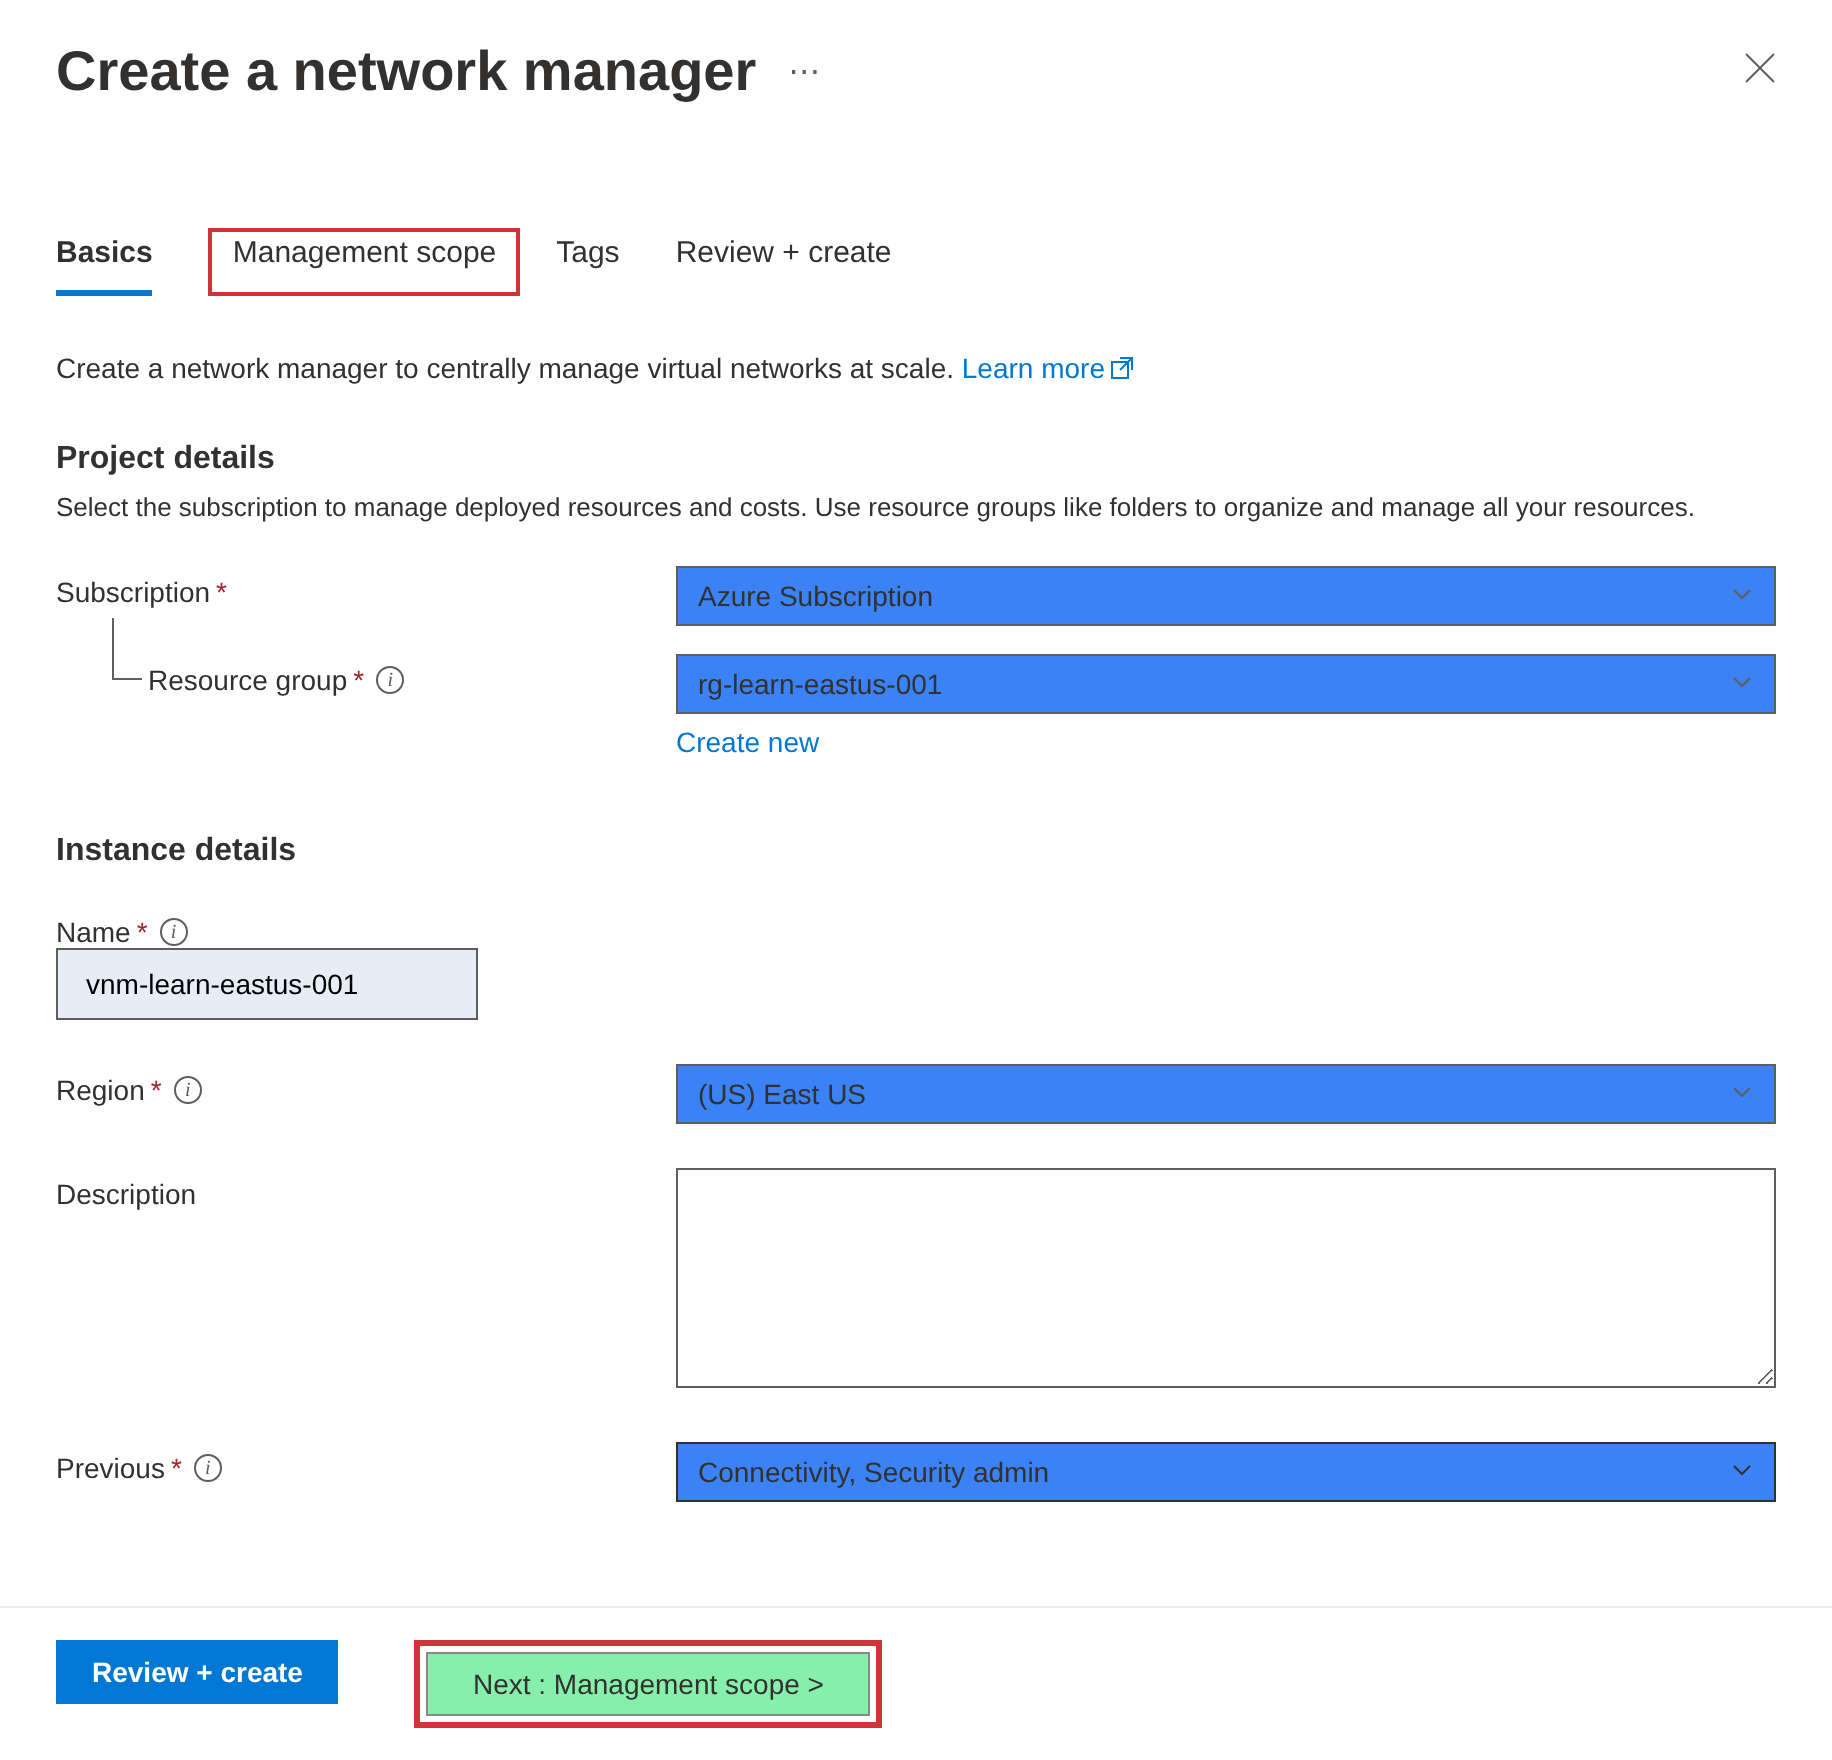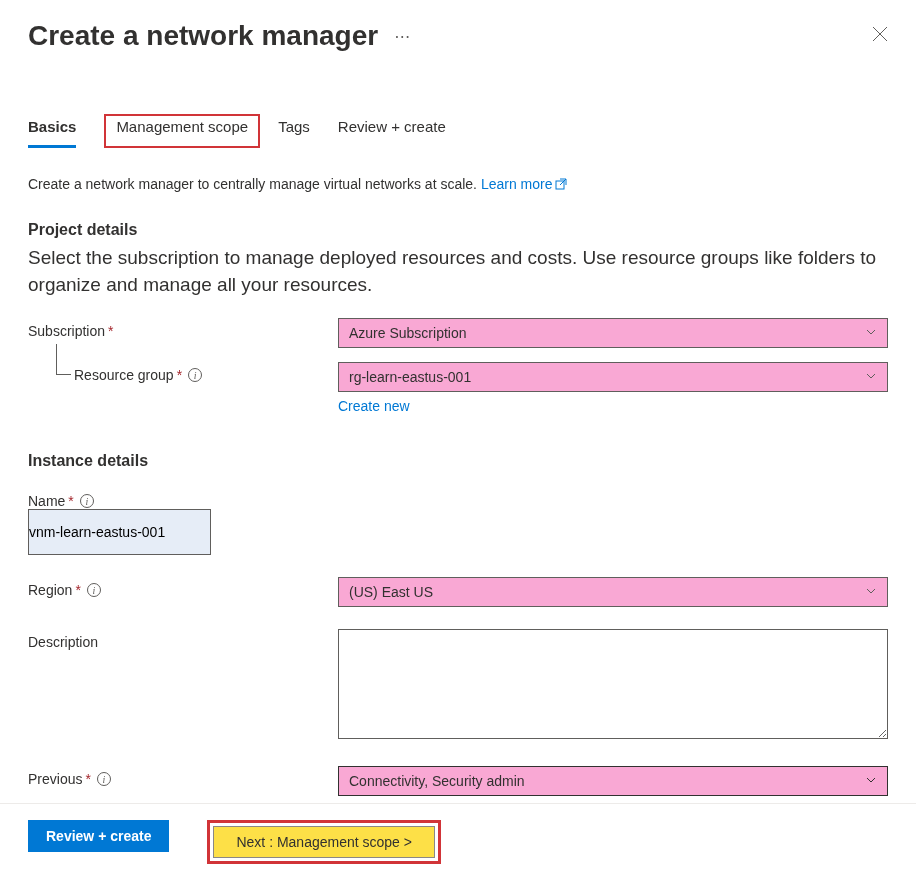--- a/index.html
+++ b/index.html
@@ -88,21 +88,21 @@
       display: inline-block;
       margin-left: 3px;
       vertical-align: -1px;
     }
     .section-title {
       font-size: 16px;
       font-weight: 600;
       margin-bottom: 6px;
     }
     .section-desc {
-      font-size: 19px;
+      font-size: 13px;
       color: #323130;
       margin-bottom: 20px;
       line-height: 1.4;
     }
     .form-row {
       display: flex;
       align-items: flex-start;
       margin-bottom: 14px;
     }
     .form-row.textarea-row {
@@ -151,44 +151,44 @@
     }
     .input-col {
       flex: 1;
     }
     .select-field {
       width: 100%;
       height: 30px;
       border: 1px solid #605e5c;
       padding: 0 30px 0 10px;
       font-size: 14px;
-      background: #f9a8d4;
+      background: #3b82f6;
       display: flex;
       align-items: center;
       cursor: pointer;
       position: relative;
     }
     .select-field.black-border {
       border: 1px solid #323130;
     }
     .chevron-down {
       position: absolute;
       right: 10px;
       top: 50%;
       transform: translateY(-50%);
     }
     .chevron-down svg {
       width: 12px;
       height: 12px;
     }
     .text-input {
       width: 100%;
-      height: 46px;
+      height: 36px;
       border: 1px solid #605e5c;
-      padding: 0 0;
+      padding: 0 14px;
       font-size: 14px;
       background: #e6edf7;
     }
     .textarea-input {
       width: 100%;
       height: 110px;
       border: 1px solid #605e5c;
       padding: 6px 10px;
       font-size: 14px;
       resize: both;
@@ -225,21 +225,21 @@
     .btn-primary {
       background: #0078d4;
       color: #fff;
       font-weight: 600;
     }
     .btn-secondary {
       background: #f3f2f1;
       color: #a19f9d;
     }
     .btn-next {
-      background: #fde047;
+      background: #86efac;
       border: 1px solid #8a8886;
       color: #323130;
       padding: 0 22px;
     }
     .btn-next-wrapper {
       border: 3px solid #d13438;
       padding: 3px;
       display: inline-block;
       margin-left: 26px;
     }

